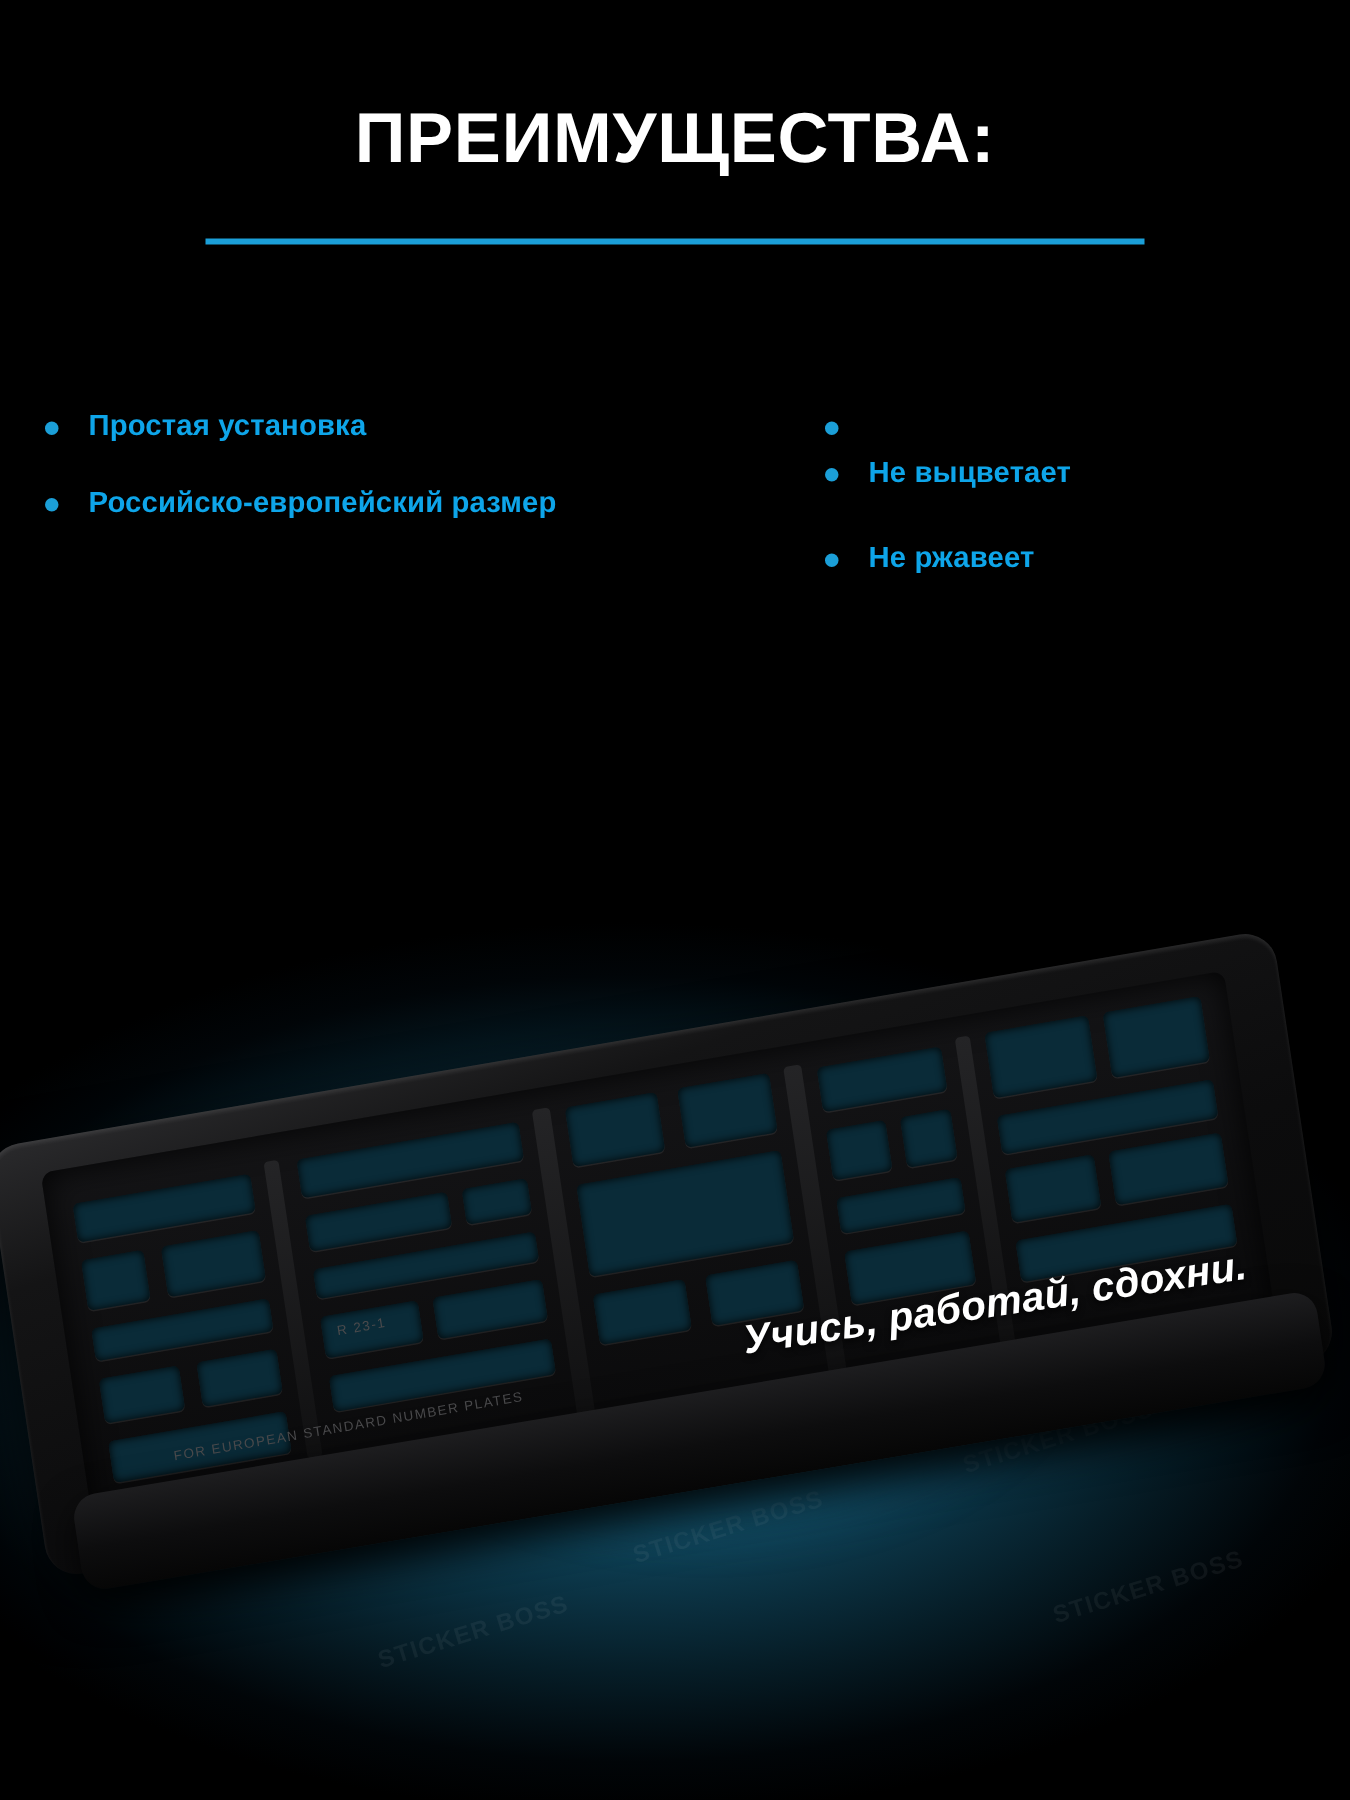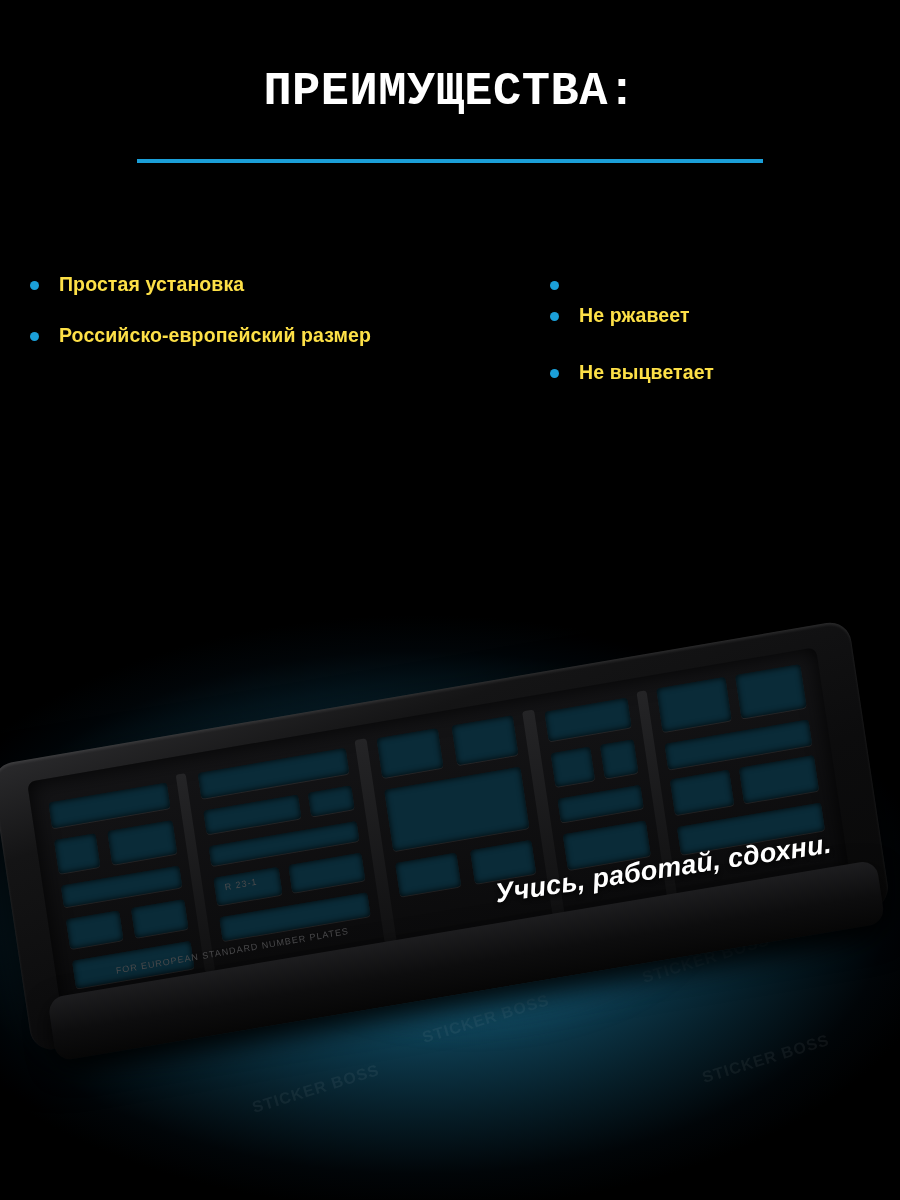--- a/index.html
+++ b/index.html
@@ -28,21 +28,21 @@
   .title {
     position: absolute;
     top: 68px;
     left: 0; right: 0;
     text-align: center;
     color: #ffffff;
     font-size: 47px;
     font-weight: bold;
     letter-spacing: 0.5px;
     line-height: 1;
-    font-family: Liberation Mono, monospace;
+    font-family: Liberation Sans, sans-serif;
   }
   .title-rule {
     position: absolute;
     top: 159px;
     left: 137px;
     width: 626px;
     height: 4px;
     background: #1b9fd8;
   }
 
@@ -68,21 +68,21 @@
   .bullet-dot {
     position: absolute;
     left: 2px;
     top: 9px;
     width: 9px;
     height: 9px;
     border-radius: 50%;
     background: #1b9fd8;
   }
   .bullet-text {
-    color: #fde047;
+    color: #0ea5e9;
     font-size: 19.5px;
     font-weight: bold;
     line-height: 1.33;
     letter-spacing: 0.1px;
   }
   .col-right .bullet-row { margin-bottom: 31px; }
 
   
   .photo {
     position: absolute;
@@ -220,25 +220,25 @@
         <span class="bullet-text">Российско-европейский размер</span>
       </div>
     </div>
 
     <div class="col col-right">
       <div class="bullet-row">
         <span class="bullet-dot"></span>
       </div>
       <div class="bullet-row">
         <span class="bullet-dot"></span>
+        <span class="bullet-text">Не выцветает</span>
+      </div>
+      <div class="bullet-row">
+        <span class="bullet-dot"></span>
         <span class="bullet-text">Не ржавеет</span>
-      </div>
-      <div class="bullet-row">
-        <span class="bullet-dot"></span>
-        <span class="bullet-text">Не выцветает</span>
       </div>
     </div>
 
   </div>
 
   <div class="photo">
     <div class="glow"></div>
     <div class="glow-soft"></div>
 
     <div class="wm" style="left:370px; top:340px;">STICKER BOSS</div>

